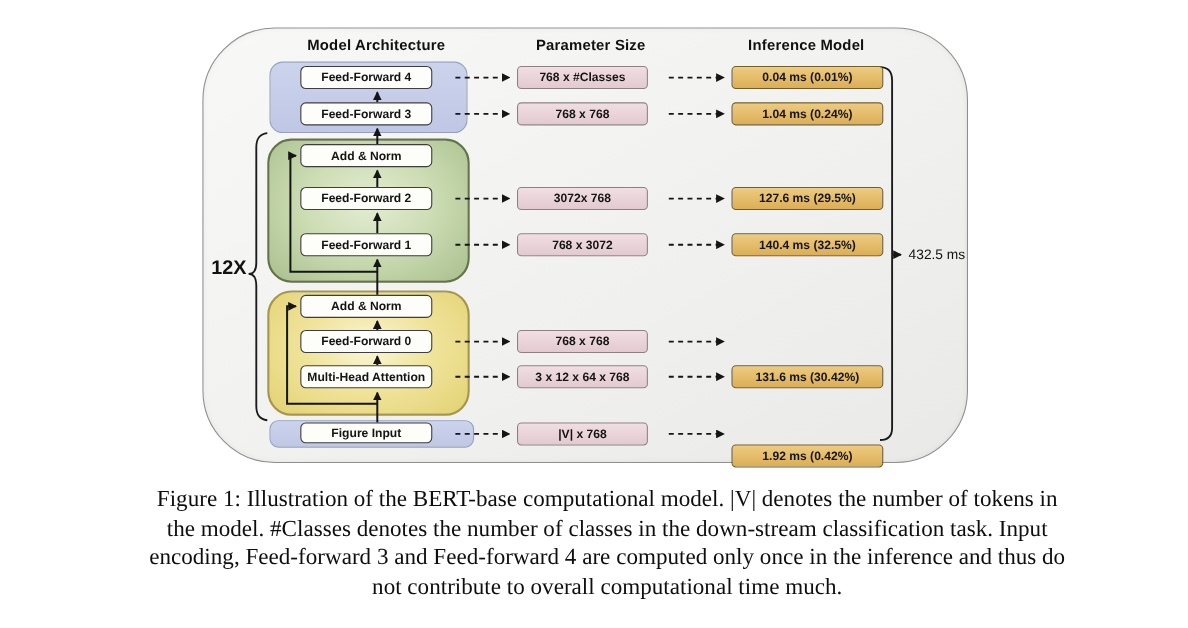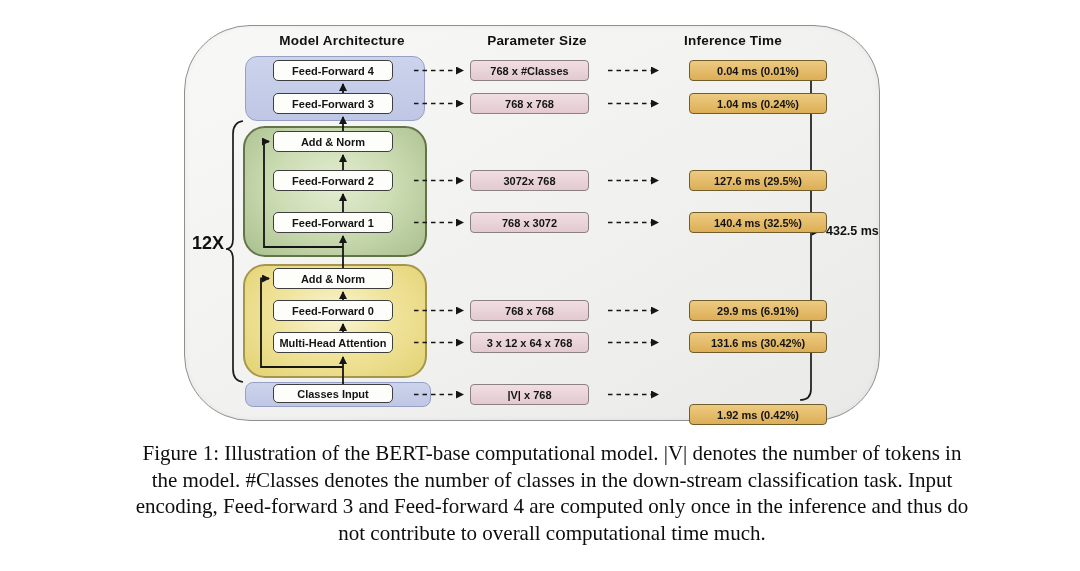--- a/index.html
+++ b/index.html
@@ -20,40 +20,40 @@
   .grp.yellow{background:radial-gradient(ellipse at 50% 45%,#faf6d8 0%,#f0e49c 45%,#e2d272 100%);
               border:2px solid #a6964b;border-radius:22px;}
   
   .abox,.pbox,.tbox{position:absolute;height:21px;box-sizing:border-box;display:flex;
         align-items:center;justify-content:center;font-weight:bold;font-size:11px;color:#141414;
         white-space:nowrap;}
   .abox{left:273px;width:120px;background:#fdfdfa;border:1.5px solid #3e3e3e;border-radius:5px;}
   .pbox{left:470px;width:119px;background:linear-gradient(180deg,#f1dee2,#e2cad0);
         border:1.5px solid #8b8184;border-radius:4px;}
   .tbox{left:665px;width:138px;background:linear-gradient(180deg,#edcb81,#dcae56);
-        border:1.5px solid #6f5d2b;border-radius:4px;margin-left:24px;}
+        border:1.5px solid #6f5d2b;border-radius:4px;}
   .mult{position:absolute;left:192px;top:233px;width:30px;text-align:right;
         font-size:18px;font-weight:bold;color:#111;}
-  .total{position:absolute;left:826px;top:224px;font-size:12.5px;font-weight:bold;color:#111;white-space:nowrap;}
+  .total{position:absolute;left:826px;top:224px;font-size:12.5px;font-weight:normal;color:#111;white-space:nowrap;}
   svg.overlay{position:absolute;left:0;top:0;pointer-events:none;}
   
   .caption{position:absolute;left:57px;top:440px;width:990px;
            font-family:"Liberation Serif",serif;font-size:21px;line-height:26.5px;color:#0e0e0e;text-align:center;}
   .caption .ln{white-space:nowrap;}
 </style>
 </head>
 <body>
 
 <div class="page">
 
   <div class="outer"></div>
 
   <div class="hdr" style="left:252px">Model Architecture</div>
   <div class="hdr" style="left:447px">Parameter Size</div>
-  <div class="hdr" style="left:643px">Inference Time</div>
+  <div class="hdr" style="left:643px">Inference Model</div>
 
   <div class="grp blue" style="left:245px;top:56px;width:180px;height:65px"></div>
   <div class="grp green" style="left:243px;top:126px;width:184px;height:131px"></div>
   <div class="grp yellow" style="left:243px;top:264px;width:184px;height:114px"></div>
   <div class="grp blue" style="left:245px;top:382px;width:186px;height:25px;border-radius:8px"></div>
 
   <svg class="overlay" width="1080" height="571" viewBox="0 0 1080 571">
     <defs>
       <marker id="ah" markerUnits="userSpaceOnUse" markerWidth="8" markerHeight="8" refX="7" refY="4" orient="auto">
         <path d="M0,0 L8,4 L0,8 Z" fill="#151515"></path>
@@ -95,35 +95,34 @@
   </svg>
 
   <div class="abox" style="top:60px">Feed-Forward 4</div>
   <div class="abox" style="top:93px">Feed-Forward 3</div>
   <div class="abox" style="top:131px">Add &amp; Norm</div>
   <div class="abox" style="top:170px">Feed-Forward 2</div>
   <div class="abox" style="top:212px">Feed-Forward 1</div>
   <div class="abox" style="top:268px">Add &amp; Norm</div>
   <div class="abox" style="top:300px">Feed-Forward 0</div>
   <div class="abox" style="top:332px">Multi-Head Attention</div>
-  <div class="abox" style="top:384px;height:19px">Classes Input</div>
+  <div class="abox" style="top:384px;height:19px">Figure Input</div>
 
   <div class="pbox" style="top:60px">768 x #Classes</div>
   <div class="pbox" style="top:93px">768 x 768</div>
   <div class="pbox" style="top:170px">3072x 768</div>
   <div class="pbox" style="top:212px">768 x 3072</div>
   <div class="pbox" style="top:300px">768 x 768</div>
   <div class="pbox" style="top:332px">3 x 12 x 64 x 768</div>
   <div class="pbox" style="top:384px">|V| x 768</div>
 
   <div class="tbox" style="top:60px">0.04 ms (0.01%)</div>
   <div class="tbox" style="top:93px">1.04 ms (0.24%)</div>
   <div class="tbox" style="top:170px">127.6 ms (29.5%)</div>
   <div class="tbox" style="top:212px">140.4 ms (32.5%)</div>
-  <div class="tbox" style="top:300px">29.9 ms (6.91%)</div>
   <div class="tbox" style="top:332px">131.6 ms (30.42%)</div>
   <div class="tbox" style="top:404px">1.92 ms (0.42%)</div>
 
   <div class="mult">12X</div>
   <div class="total">432.5 ms</div>
 
   <div class="caption">
     <div class="ln">Figure 1: Illustration of the BERT-base computational model. |V| denotes the number of tokens in</div>
     <div class="ln">the model.  #Classes denotes the number of classes in the down-stream classification task.  Input</div>
     <div class="ln">encoding, Feed-forward 3 and Feed-forward 4 are computed only once in the inference and thus do</div>

